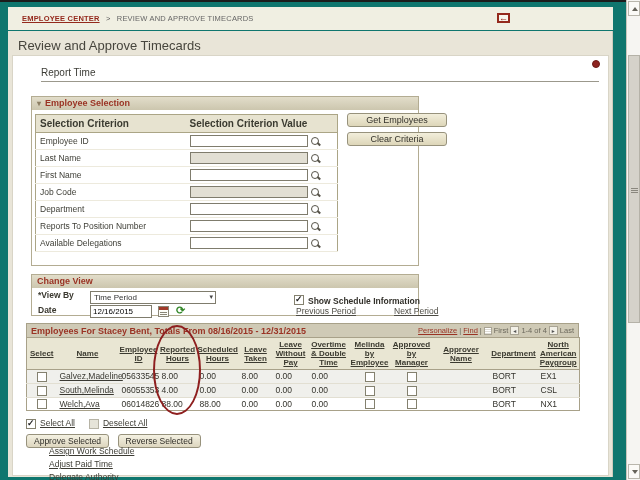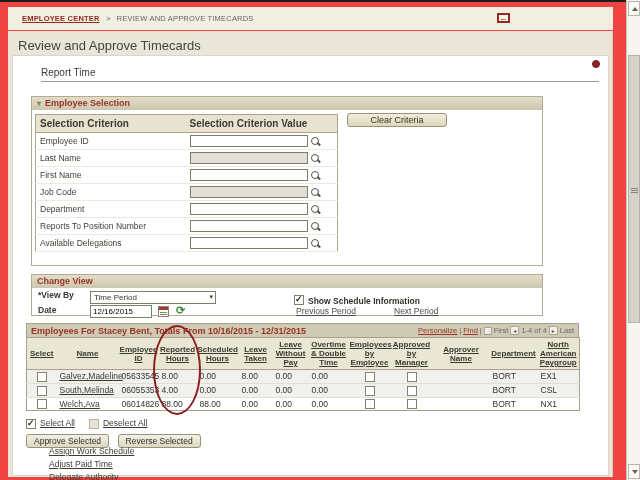--- a/index.html
+++ b/index.html
@@ -1,37 +1,37 @@
 <!DOCTYPE html>
 <html><head>
 <meta charset="utf-8">
 <style>
   * { margin:0; padding:0; box-sizing:border-box; }
   html,body { width:640px; height:480px; background:#ffffff; font-family:"Liberation Sans", sans-serif; overflow:hidden; }
   .abs { position:absolute; }
-  #stage { position:relative; width:640px; height:480px; background:#ef4444;padding-left:40px; }
+  #stage { position:relative; width:640px; height:480px; background:#0f766e;padding-left:40px; }
 
   
   #topline { left:0; top:0; width:640px; height:2px; background:#1c1c1c; }
   #crumbbar { left:8px; top:7px; width:605px; height:23px; background:#f0efe2; }
   #crumb { position:absolute; left:14px; top:7px; font-size:7.5px; color:#666; letter-spacing:.2px; }
   #crumb a { color:#94291c; font-weight:bold; text-decoration:underline; cursor:pointer; }
   #crumb .sep { margin:0 4px; color:#555; }
   #exit-ic { position:absolute; left:489px; top:6px; width:13px; height:10px; border:2px solid #94291c; background:#f7f5ec; color:#94291c; font-size:9px; line-height:6px; text-align:center; cursor:pointer; }
 
   #mainbg { left:8px; top:31px; width:605px; height:446px; background:#e9e5d8; border-right:1px solid #cfcbbd; }
   #pagetitle { position:absolute; left:10px; top:7px; font-size:13px; color:#47453d; }
   #panel { position:absolute; left:4px; top:24px; width:597px; height:421px; background:#ffffff; border:1px solid #d9d5c7; }
 
   #info-ic { position:absolute; right:8px; top:4px; width:8px; height:8px; border-radius:50%; background:#8e2420; border:1px solid #6d1a16; cursor:pointer; }
   #report-time { position:absolute; left:28px; top:11px; font-size:10px; color:#3c3c36; }
   #rt-rule { position:absolute; left:28px; top:25px; width:558px; height:1px; background:#9b988c; }
 
   
-  .groupbox { position:absolute; left:18px; width:512px; background:#fff; border:1px solid #b3ac92; }
+  .groupbox { position:absolute; left:18px; width:388px; background:#fff; border:1px solid #b3ac92; }
   .gb-head { height:13px; background:linear-gradient(#e2ddca,#ccc6ae); color:#9a3324; font-size:9px; font-weight:bold; padding:1px 5px; position:relative; }
   .gb-head .tri { display:inline-block; color:#8d7f64; font-size:8px; margin-right:4px; cursor:pointer; }
   #es-box { top:40px; height:170px; }
   #cv-box { top:218px; height:42px; }
 
   
   #crit { position:absolute; left:3px; top:17px; width:302px; border:1px solid #aba586; border-collapse:collapse; table-layout:fixed; }
   #crit th { background:#e7e3d0; font-size:10px; color:#3a3a30; text-align:left; font-weight:bold; padding:3px 4px; border-bottom:1px solid #aba586; }
   #crit td { font-size:8.5px; color:#3e3e36; padding:1px 4px; height:17px; border-bottom:1px solid #edeadd; }
   #crit input { width:118px; height:12px; border:1px solid #7f7c6d; background:#fff; font-size:8px; padding:0 2px; vertical-align:middle; }
@@ -155,20 +155,21 @@
             <td>Reports To Position Number</td>
             <td><input style=""><span class="lookup"></span></td>
           </tr>
           <tr>
             <td>Available Delegations</td>
             <td><input style=""><span class="lookup"></span></td>
           </tr>
         </tbody>
           </table>
         <div class="sidebtns">
+          <button class="btn">Get Employees</button>
           <button class="btn">Clear Criteria</button>
         </div>
       </div>
 
       <div class="groupbox" id="cv-box">
         <div class="gb-head">
           <span>Change View</span>
         </div>
         <div style="position:relative; height:29px;">
           <div class="cv-row" style="top:2px;">
@@ -187,21 +188,21 @@
           <div id="cv-right">
             <span class="cb checked"><span>✓</span></span><span class="ssi">Show Schedule Information</span>
             <a class="periodlink" style="left:2px;">Previous Period</a>
             <a class="periodlink" style="left:100px;">Next Period</a>
           </div>
         </div>
       </div>
 
       <div id="grid-wrap">
         <div id="grid-title">
-          <span class="t">Employees For Stacey Bent, Totals From 10/16/2015 - 12/31/2015</span>
+          <span class="t">Employees For Stacey Bent, Totals From 08/16/2015 - 12/31/2015</span>
           <span id="gt-tools">
             <a>Personalize</a>
             <span>|</span>
             <a>Find</a>
             <span>|</span>
             <span class="viewall"></span>
             <span>First</span>
             <span class="navbtn">◂</span>
             <span>1-4 of 4</span>
             <span class="navbtn">▸</span>
@@ -227,21 +228,21 @@
           <tbody>
               <tr>
             <th><span>Select</span></th>
             <th><span>Name</span></th>
             <th><span>Employee ID</span></th>
             <th><span>Reported Hours</span></th>
             <th><span>Scheduled Hours</span></th>
             <th><span>Leave Taken</span></th>
             <th><span>Leave Without Pay</span></th>
             <th><span>Overtime &amp; Double Time</span></th>
-            <th><span>Employees by Employee</span></th>
+            <th><span>Melinda by Employee</span></th>
             <th><span>Approved by Manager</span></th>
             <th><span>Approver Name</span></th>
             <th><span>Department</span></th>
             <th><span>North American Paygroup</span></th>
           </tr>
           <tr class="alt">
             <td class="ctr"><span class="cb"></span></td>
             <td><a>Galvez,Madeline</a></td>
             <td class="ctr">05633545</td>
             <td class="num">8.00</td>

